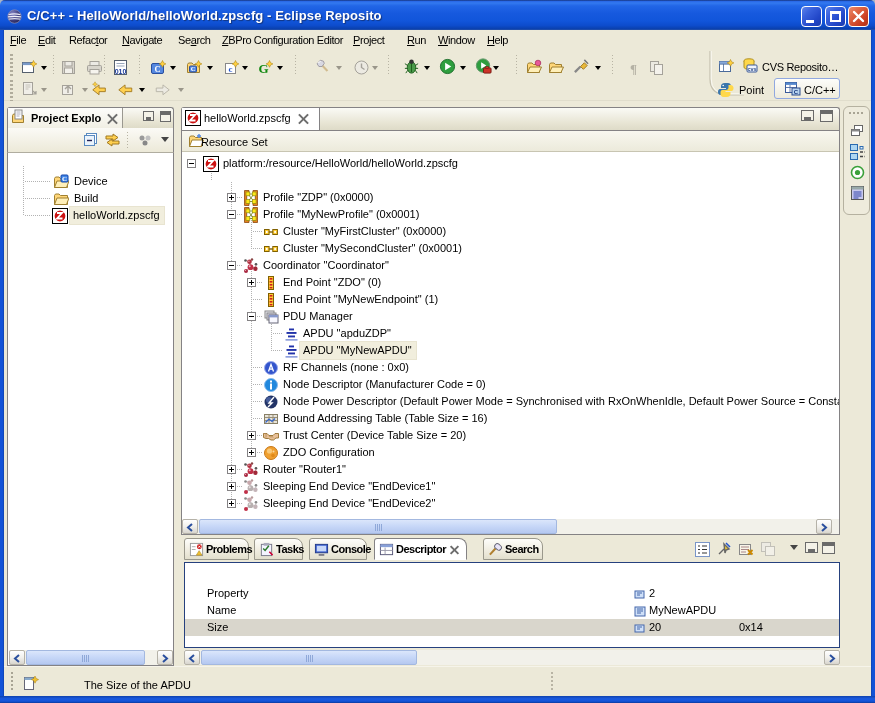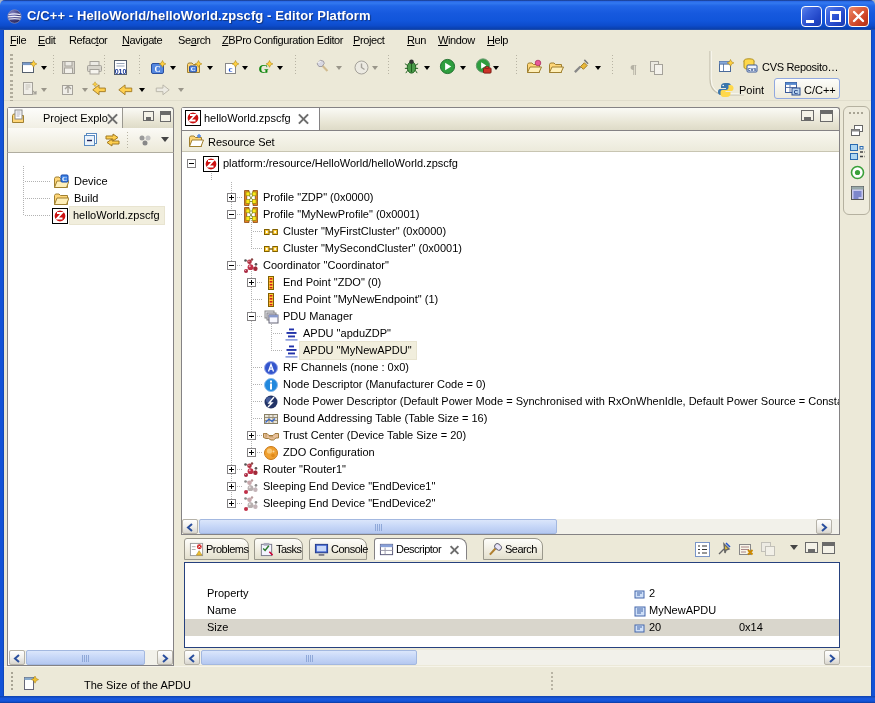--- a/index.html
+++ b/index.html
@@ -39,37 +39,37 @@
 .tlabel { top:0; }
 .tsel { background:#f1eedd; outline:1px solid #e8e4d0; padding:0 4px 0 3px; margin-left:-3px; }
 .vdot { position:absolute; width:1px; background:repeating-linear-gradient(180deg,#b2b2b2 0 1px,transparent 1px 2px); }
 .hdot { position:absolute; height:1px; background:repeating-linear-gradient(90deg,#b2b2b2 0 1px,transparent 1px 2px); }
 
 .xclose { width:11px; height:11px; }
 .xclose::before,.xclose::after { content:""; position:absolute; left:-1px; top:5px; width:13px; height:2px; background:#6d6d6d; }
 .xclose::before { transform:rotate(45deg); }
 .xclose::after { transform:rotate(-45deg); }
 
-.btab { top:1px; height:22px; background:linear-gradient(180deg,#fdfdfa 0%,#efecdf 60%,#e2dfcd 100%); border:1px solid #9a988c; border-radius:3px 8px 0 0; }
+.btab { top:1px; height:22px; background:linear-gradient(180deg,#fdfdfa 0%,#efecdf 60%,#e2dfcd 100%); border:1px solid #9a988c; border-radius:3px 8px 0 0;font-weight:bold; }
 .btab svg { position:absolute; left:4px; top:3px; }
 .btab span { position:absolute; left:21px; top:4px; white-space:nowrap; letter-spacing:-0.5px; }
 .btab.active { background:#fff; border-color:#848284; border-bottom-color:#fff; }
 .btab .xclose::before,.btab .xclose::after { width:11px; height:2px; left:0; top:4px; }
 
 .sb { position:absolute; background:#f2f1ea; }
 .sbtn { position:absolute; top:0; width:16px; height:15px; border:1px solid #b5b2a8; border-radius:2px; background:linear-gradient(180deg,#ffffff 0%,#f1f0ec 50%,#d8d5ce 100%); }
 .sbtn svg { margin:3px auto 0; }
 .sthumb { position:absolute; top:0; height:15px; border:1px solid #a3b8e0; border-radius:2px; background:linear-gradient(180deg,#dbe6fb 0%,#c8d8f8 45%,#b5c8f0 100%); }
 .sgrip { position:absolute; top:4px; width:8px; height:7px; background:repeating-linear-gradient(90deg,#8fa8d8 0 1px,transparent 1px 2px); }
 </style>
 </head>
 <body>
 <div class="abs" style="left:0;top:0;width:875px;height:10px;background:#a8b4c8;"></div>
 <div id="titlebar" class="abs"></div>
-<div id="title-text" class="abs">C/C++ - HelloWorld/helloWorld.zpscfg - Editor Platform</div>
+<div id="title-text" class="abs">C/C++ - HelloWorld/helloWorld.zpscfg - Eclipse Reposito</div>
 <svg id="eclipse-logo" class="abs" style="left:7px;top:9px;" width="15" height="15" viewBox="0 0 19 19">
     <defs>
       <radialGradient id="eg" cx="0.35" cy="0.3" r="0.9">
         <stop offset="0" stop-color="#8888c8"></stop>
         <stop offset="0.55" stop-color="#3c3c7c"></stop>
         <stop offset="1" stop-color="#1a1a44"></stop>
       </radialGradient>
     </defs>
     <circle cx="9.5" cy="9.5" r="8.5" fill="url(#eg)" stroke="#9a9ac0" stroke-width="0.8"></circle>
     <path d="M2 7.2 Q9.5 5.4 17 7.2" stroke="#e8e8f4" stroke-width="1.6" fill="none"></path>
@@ -274,21 +274,21 @@
 <div id="mainbg" class="abs" style="left:4px;top:101px;width:867px;height:595px;background:#ece9d8;"></div>
 
 <div id="leftpanel" class="abs" style="left:7px;top:105px;width:167px;height:561px;">
   <div class="abs" style="left:0;top:2px;width:167px;height:21px;background:linear-gradient(180deg,#fafaf5 0%,#e7e4d3 70%,#dedbc8 100%);border:1px solid #848284;border-bottom:none;border-radius:3px 3px 0 0;"></div>
   <div class="abs" style="left:1px;top:3px;width:115px;height:20px;background:linear-gradient(180deg,#fdfdfb,#f1efe4);border-right:1px solid #9a9890;"></div>
   <svg class="abs" style="left:4px;top:4px" width="16" height="16">
       <path d="M1.5 13.5 V6.5 L2.5 5 H5 L6.5 6.5 H12.5 V13.5 Z" fill="#ffd678" stroke="#a08030"></path>
       <rect x="4" y="1" width="7" height="9" fill="#fff" stroke="#888"></rect>
       <path d="M5.5 3h4M5.5 5h4M5.5 7h3" stroke="#99a" stroke-width="0.8"></path>
     </svg>
-  <div class="abs" style="left:36px;top:7px;">Project Explo</div>
+  <div class="abs" style="left:24px;top:7px;font-weight:bold;">Project Explo</div>
   <div class="abs xclose" style="left:100px;top:8px;"></div>
   <div class="abs" style="left:136px;top:6px;width:11px;height:10px;border:1px solid #6a6a6a;background:#f4f2e8;">
       <div style="margin:5px 2px 0 2px;height:3px;background:#6a6a6a"></div>
     </div>
   <div class="abs" style="left:153px;top:6px;width:11px;height:11px;border:1px solid #6a6a6a;background:#f4f2e8;">
       <div style="height:3px;background:#6a6a6a"></div>
     </div>
 
   <div class="abs" style="left:0;top:23px;width:167px;height:24px;background:linear-gradient(180deg,#fbfaf6,#ece9d8);border-left:1px solid #848284;border-right:1px solid #848284;"></div>
   <svg class="abs" style="left:76px;top:27px" width="16" height="16">
@@ -499,21 +499,21 @@
     </div>
   <div class="abs" style="left:639px;top:5px;width:13px;height:12px;border:1px solid #6a6a6a;background:#f4f2e8;">
       <div style="height:3px;background:#6a6a6a"></div>
     </div>
 
   <div class="abs" style="left:0;top:25px;width:659px;height:405px;background:#fff;border:1px solid #848284;"></div>
   <div class="abs" style="left:1px;top:26px;width:657px;height:21px;background:linear-gradient(180deg,#f8f7ef 0%,#eceadb 100%);border-bottom:1px solid #c8c5b2;"></div>
   <svg class="abs" style="left:7px;top:28px" width="16" height="16">
       <use href="#s-resset"></use>
     </svg>
-  <div class="abs" style="left:27px;top:31px;">Resource Set</div>
+  <div class="abs" style="left:20px;top:31px;">Resource Set</div>
 
   <div id="etree" class="abs" style="left:1px;top:48px;width:657px;height:365px;overflow:hidden;">
     <div class="vdot" style="left:29px;top:12px;height:15px"></div>
     <div class="vdot" style="left:49px;top:29px;height:322px"></div>
     <div class="vdot" style="left:69px;top:63px;height:33px"></div>
     <div class="vdot" style="left:69px;top:114px;height:186px"></div>
     <div class="vdot" style="left:89px;top:165px;height:33px"></div>
     <div class="hdot" style="left:51px;top:44px;width:9px"></div>
     <div class="hdot" style="left:51px;top:61px;width:9px"></div>
     <div class="hdot" style="left:71px;top:78px;width:9px"></div>

